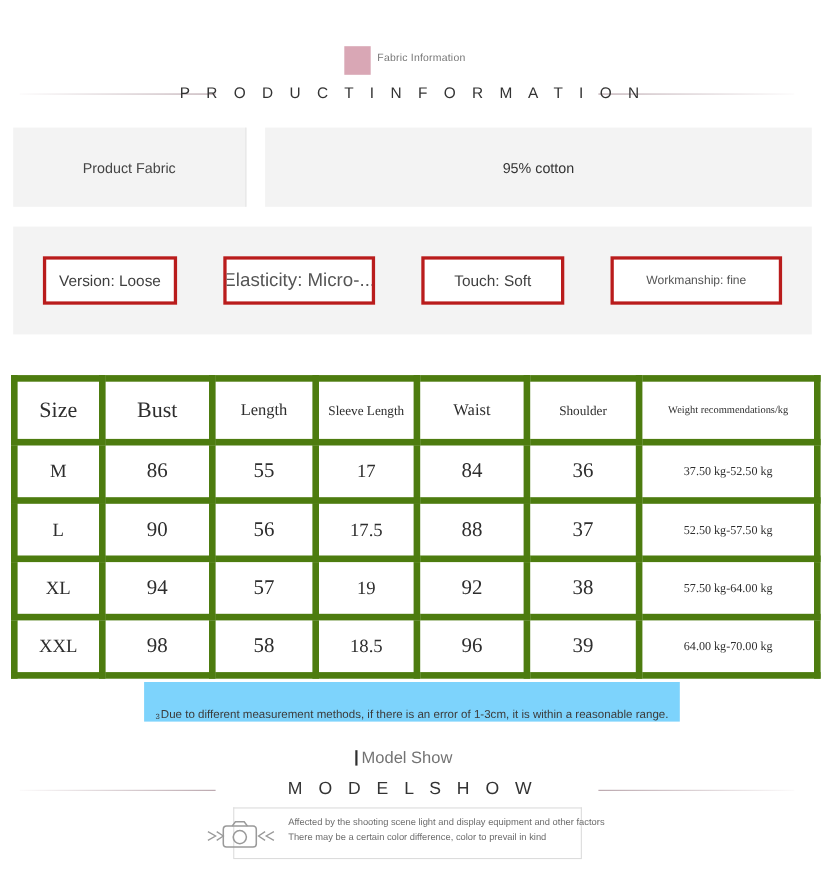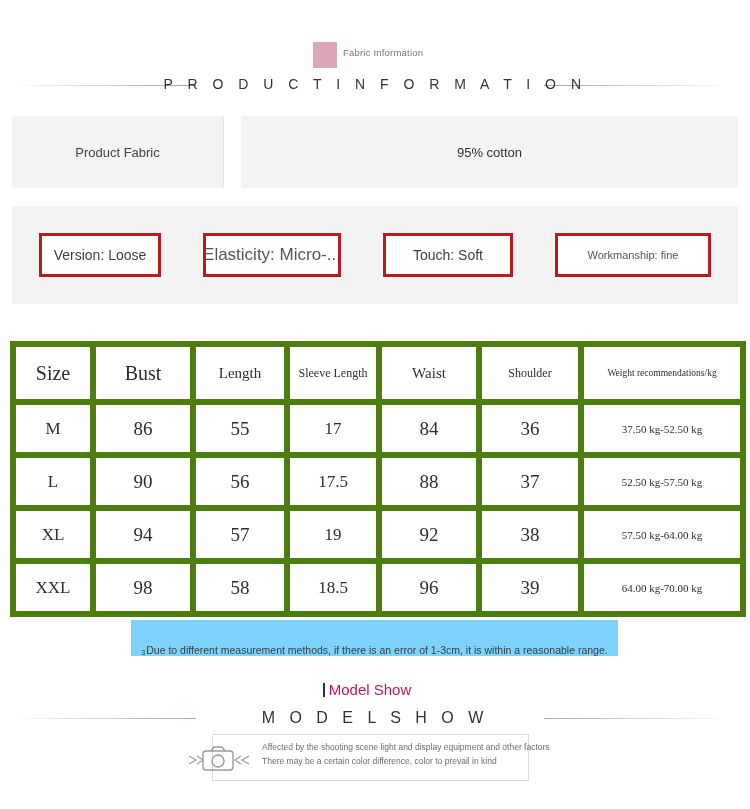--- a/index.html
+++ b/index.html
@@ -180,21 +180,21 @@
     margin-right: 1px;
   }
 
   
   .model-cn {
     position: absolute;
     left: 0; right: 16px;
     top: 681px;
     text-align: center;
     font-size: 15px;
-    color: #be185d;
+    color: #737373;
   }
   .model-cn .bar {
     display: inline-block;
     width: 2px;
     height: 14px;
     background: #2f2f2f;
     margin-right: 4px;
     vertical-align: -2px;
   }
   .model-en {

